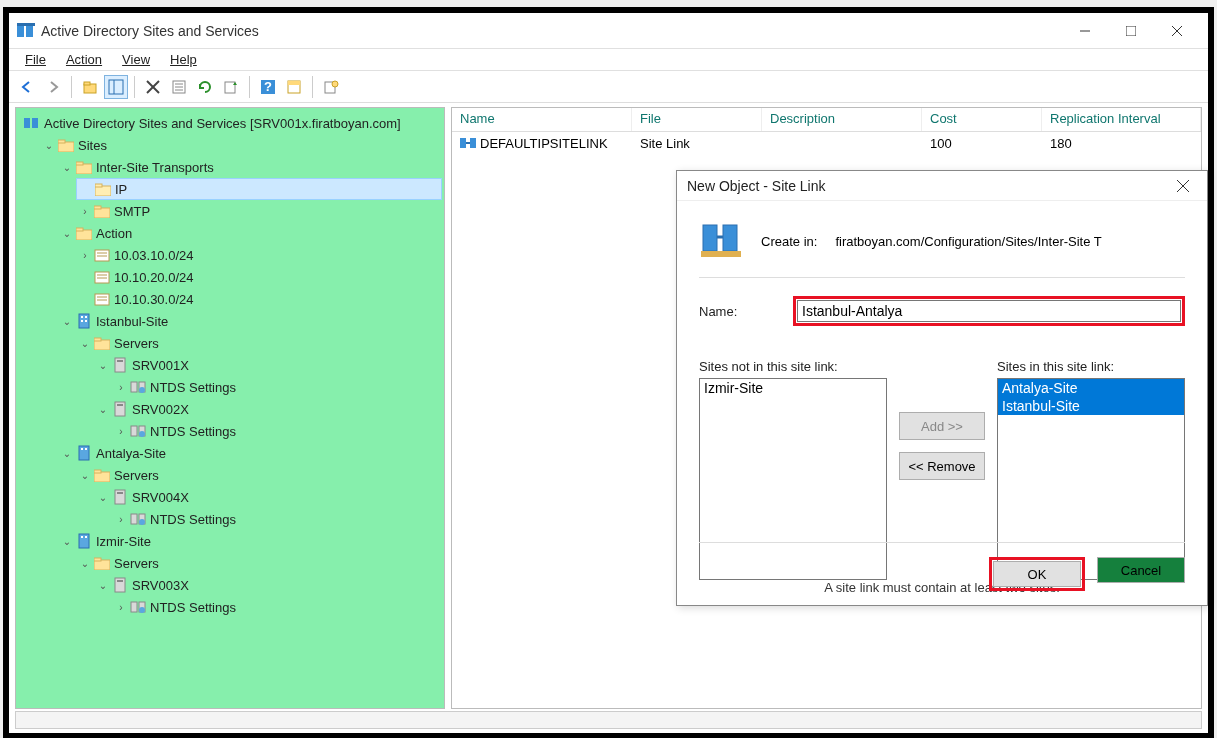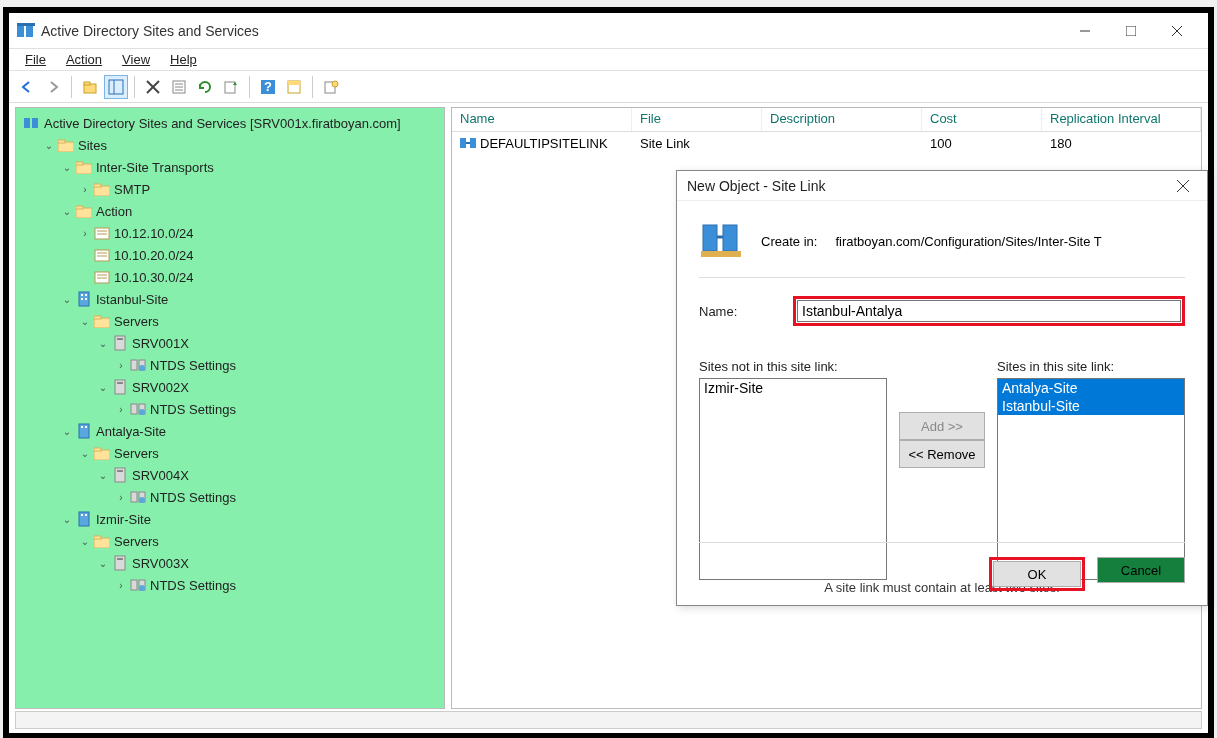--- a/index.html
+++ b/index.html
@@ -57,21 +57,21 @@
 .namerow { display:flex; align-items:center; gap:24px; margin-bottom:18px; }
 .namerow label { width:70px; color:#222; }
 .namerow .inputwrap { flex:1; border:3px solid #e81123; padding:1px; }
 .namerow input { width:100%; height:22px; border:1px solid #767676; padding:0 4px; font-size:14px; }
 .lists { display:flex; gap:12px; }
 .listcol { flex:1; display:flex; flex-direction:column; }
 .listcol label { font-size:13px; margin-bottom:4px; color:#222;margin-top:15px; }
 .sitelist { border:1px solid #767676; height:202px; background:#fff; overflow:auto; }
 .sitelist .opt { padding:1px 4px; font-size:14px; }
 .sitelist .opt.sel { background:#0078d7; color:#fff; }
-.midbtns { width:86px; display:flex; flex-direction:column; padding-top:68px; }
+.midbtns { width:86px; display:flex; flex-direction:column; gap:12px; padding-top:68px; }
 .midbtns button { height:28px; border:1px solid #adadad; background:#e1e1e1; font-size:13px; }
 .midbtns button:disabled { color:#888; }
 .hint { text-align:center; color:#333; font-size:13px; }
 .dlgfooter { position:absolute; left:22px; right:22px; bottom:14px; display:flex; justify-content:flex-end; gap:12px; border-top:1px solid #ddd; padding-top:14px; }
 .dlgfooter .okbtn { width:88px; height:26px; border:1px solid #adadad; background:#e1e1e1; }
 .dlgfooter .okwrap { border:3px solid #e81123; padding:1px; }
 .dlgfooter .cancelbtn { width:88px; height:26px; border:1px solid #adadad; background:#15803d; }
 
 
 svg { display:block; }
@@ -223,20 +223,32 @@
                     <span class="nico">
                         <svg width="16" height="13">
                           <rect x="0" y="3" width="16" height="10" fill="#ffe39a" stroke="#d6b25d"></rect>
                           <rect x="0" y="1" width="7" height="3" fill="#ffe39a" stroke="#d6b25d"></rect>
                         </svg>
                       </span>
                     <span class="lbl">Inter-Site Transports</span>
                   </div>
                   <ul>
                     <li>
+                      <div class="node selected">
+                        <span class="expander"></span>
+                        <span class="nico">
+                            <svg width="16" height="13">
+                              <rect x="0" y="3" width="16" height="10" fill="#ffeeb3" stroke="#d6b25d"></rect>
+                              <rect x="0" y="1" width="7" height="3" fill="#ffeeb3" stroke="#d6b25d"></rect>
+                            </svg>
+                          </span>
+                        <span class="lbl">IP</span>
+                      </div>
+                    </li>
+                    <li>
                       <div class="node">
                         <span class="expander">›</span>
                         <span class="nico">
                             <svg width="16" height="13">
                               <rect x="0" y="3" width="16" height="10" fill="#ffe39a" stroke="#d6b25d"></rect>
                               <rect x="0" y="1" width="7" height="3" fill="#ffe39a" stroke="#d6b25d"></rect>
                             </svg>
                           </span>
                         <span class="lbl">SMTP</span>
                       </div>
@@ -258,21 +270,21 @@
                     <li>
                         <div class="node">
                           <span class="expander">›</span>
                           <span class="nico">
                             <svg width="16" height="13">
                               <rect x="1" y="1" width="14" height="11" fill="#fff" stroke="#b79a52"></rect>
                               <line x1="3" y1="4" x2="13" y2="4" stroke="#b79a52"></line>
                               <line x1="3" y1="7" x2="13" y2="7" stroke="#b79a52"></line>
                             </svg>
                           </span>
-                          <span class="lbl">10.12.10.0/24</span>
+                          <span class="lbl">10.03.10.0/24</span>
                         </div>
                       </li>
                     <li>
                         <div class="node">
                           <span class="expander"></span>
                           <span class="nico">
                             <svg width="16" height="13">
                               <rect x="1" y="1" width="14" height="11" fill="#fff" stroke="#b79a52"></rect>
                               <line x1="3" y1="4" x2="13" y2="4" stroke="#b79a52"></line>
                               <line x1="3" y1="7" x2="13" y2="7" stroke="#b79a52"></line>

